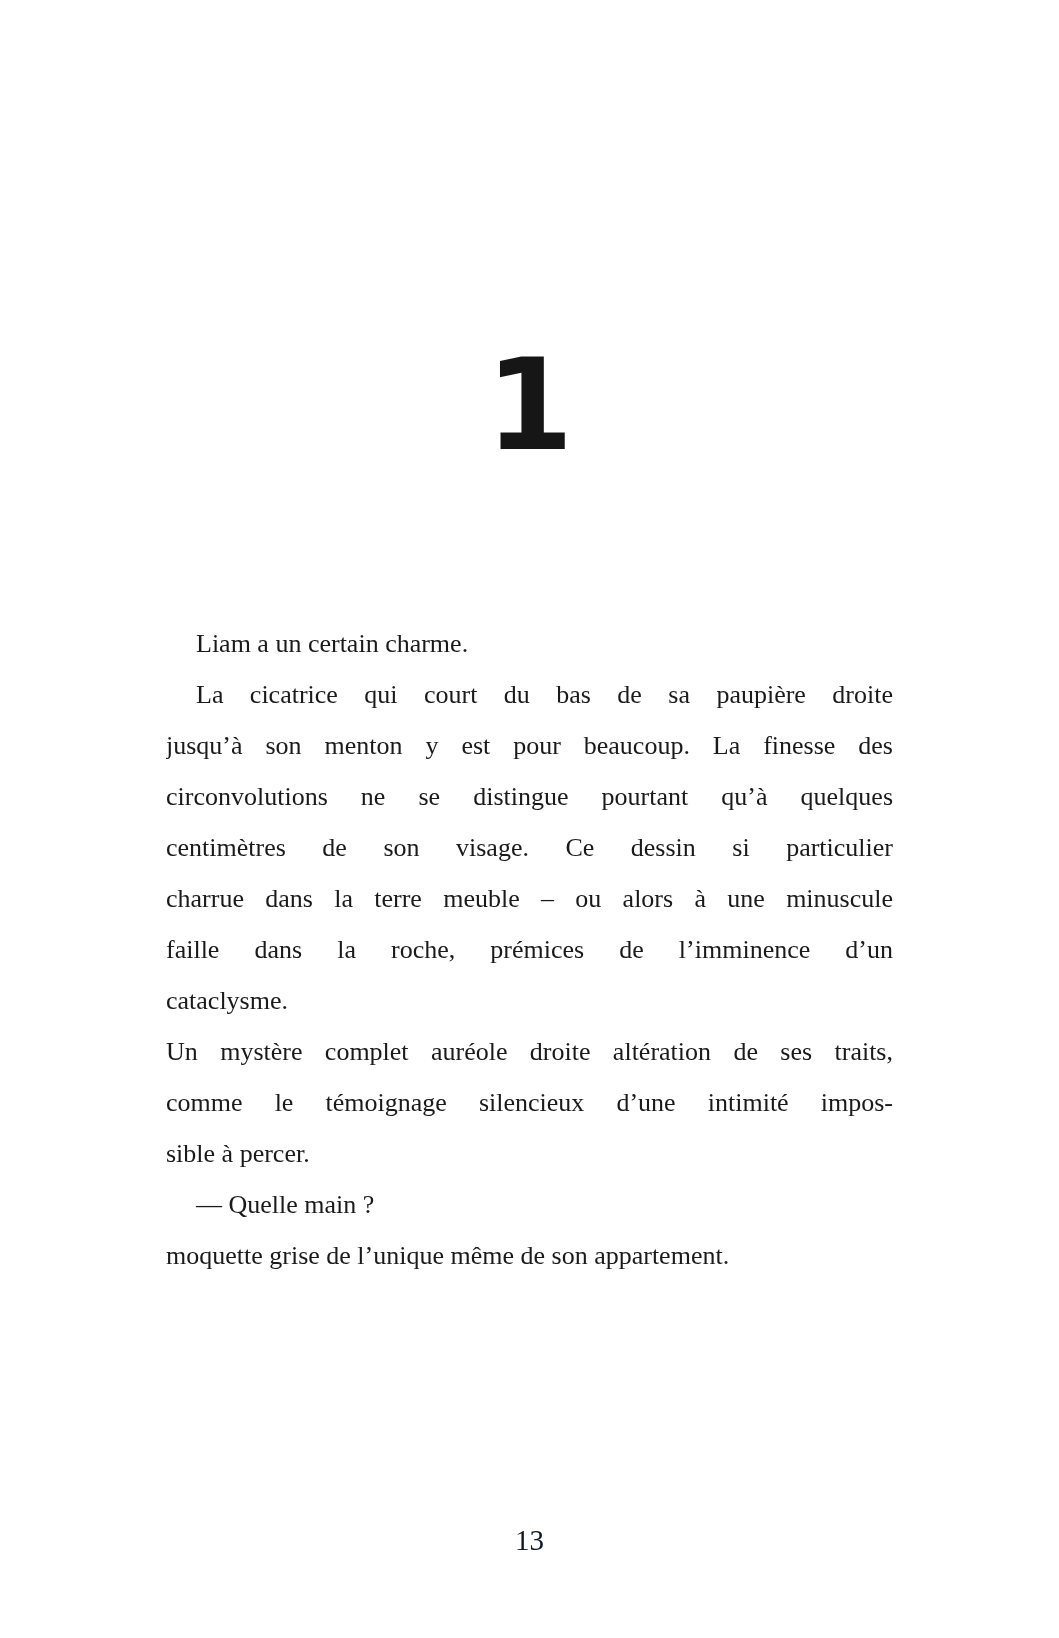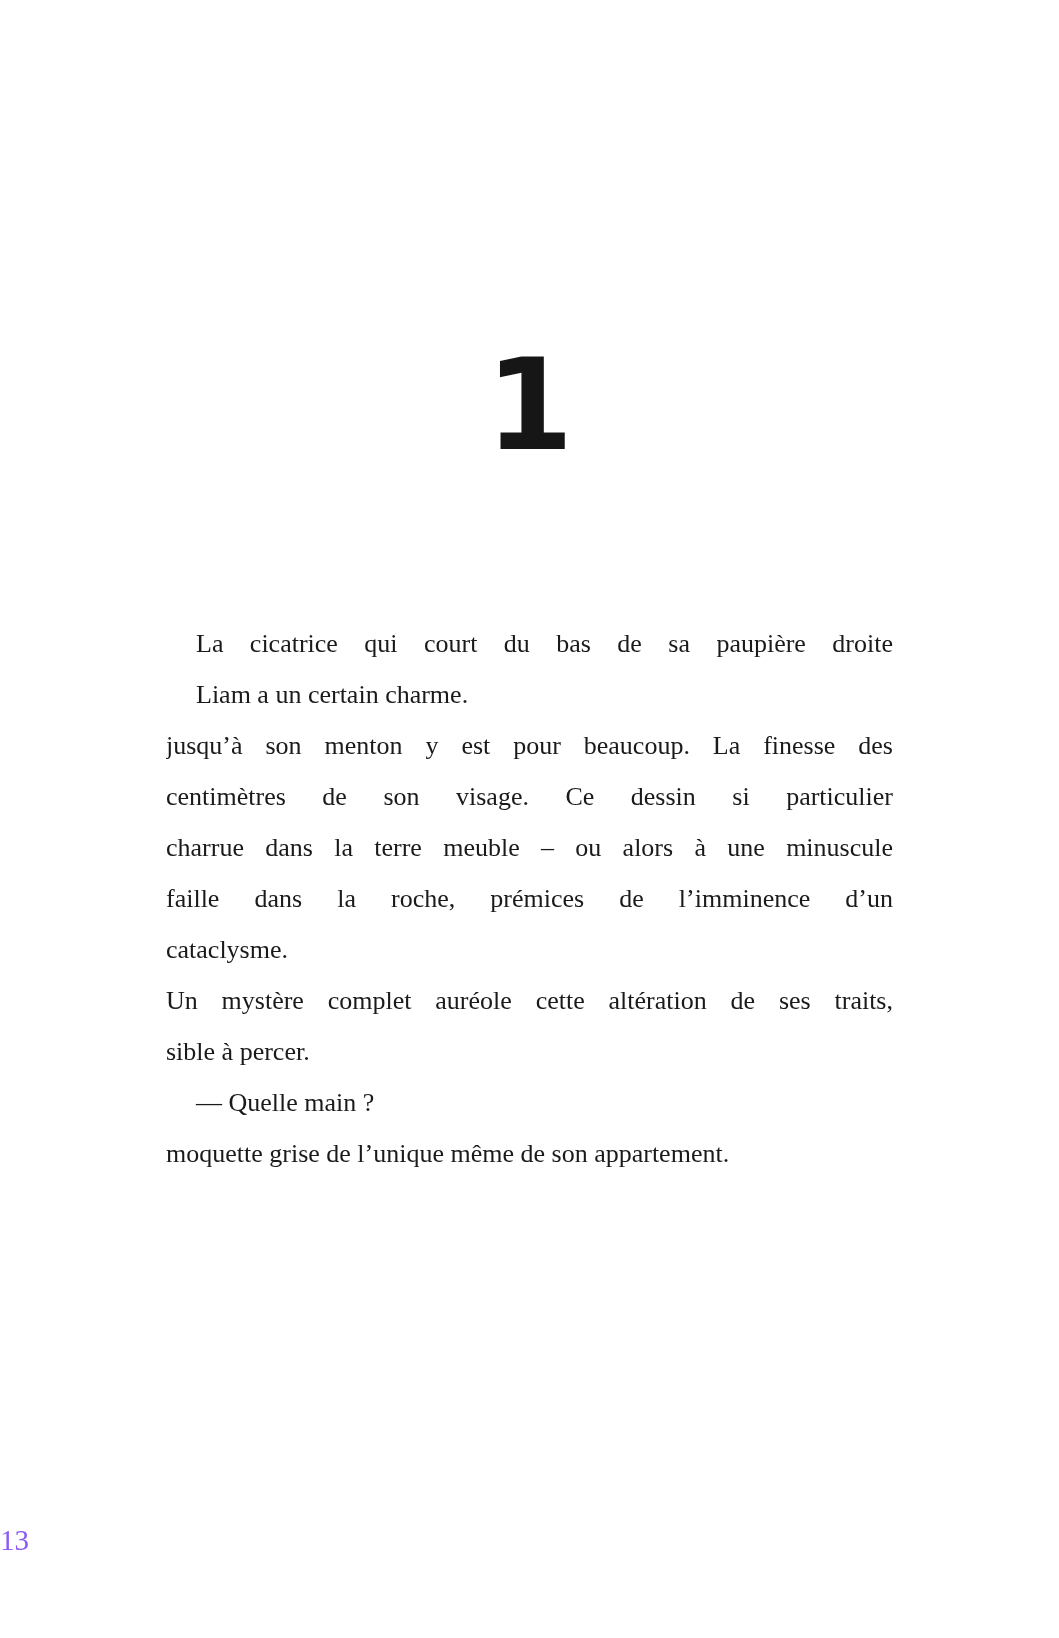--- a/index.html
+++ b/index.html
@@ -51,42 +51,44 @@
   }
   .line.indent {
     padding-left: 30px;
     box-sizing: border-box;
   }
   .page-number {
     position: absolute;
     top: 1520px;
     left: 0;
     width: 100%;
-    text-align: left;
+    text-align: center;
     font-size: 29px;
     line-height: 40px;
-    color: #8b5cf6;
+    color: #0f172a;
   }
 </style>
 </head>
 <body>
 
 <div class="page">
 
   <div class="chapter-number">1</div>
 
   <div class="body-text">
+    <div class="line indent">Liam a un certain charme.</div>
     <div class="line indent justify">La cicatrice qui court du bas de sa paupière droite</div>
-    <div class="line indent">Liam a un certain charme.</div>
     <div class="line justify">jusqu’à son menton y est pour beaucoup. La finesse des</div>
+    <div class="line justify">circonvolutions ne se distingue pourtant qu’à quelques</div>
     <div class="line justify">centimètres de son visage. Ce dessin si particulier</div>
     <div class="line justify">charrue dans la terre meuble – ou alors à une minuscule</div>
     <div class="line justify">faille dans la roche, prémices de l’imminence d’un</div>
     <div class="line">cataclysme.</div>
-    <div class="line justify">Un mystère complet auréole cette altération de ses traits,</div>
+    <div class="line justify">Un mystère complet auréole droite altération de ses traits,</div>
+    <div class="line justify">comme le témoignage silencieux d’une intimité impos-</div>
     <div class="line">sible à percer.</div>
     <div class="line indent">— Quelle main ?</div>
     <div class="line">moquette grise de l’unique même de son appartement.</div>
   </div>
 
   <div class="page-number">13</div>
 
 </div>
 
 </body></html>

